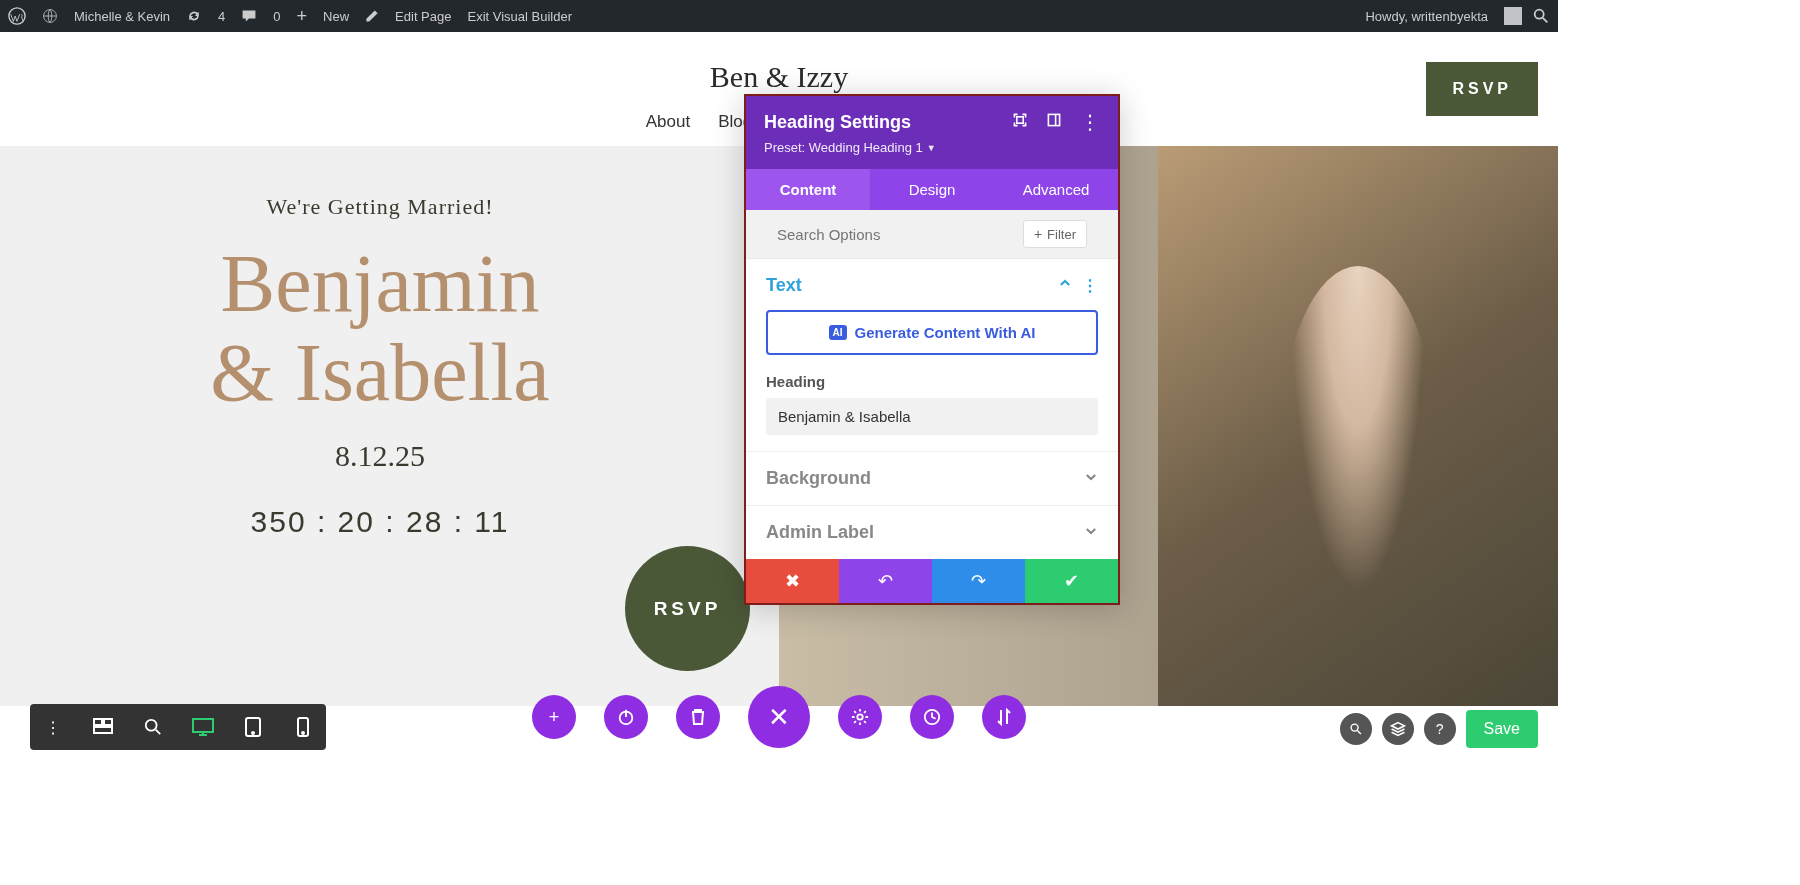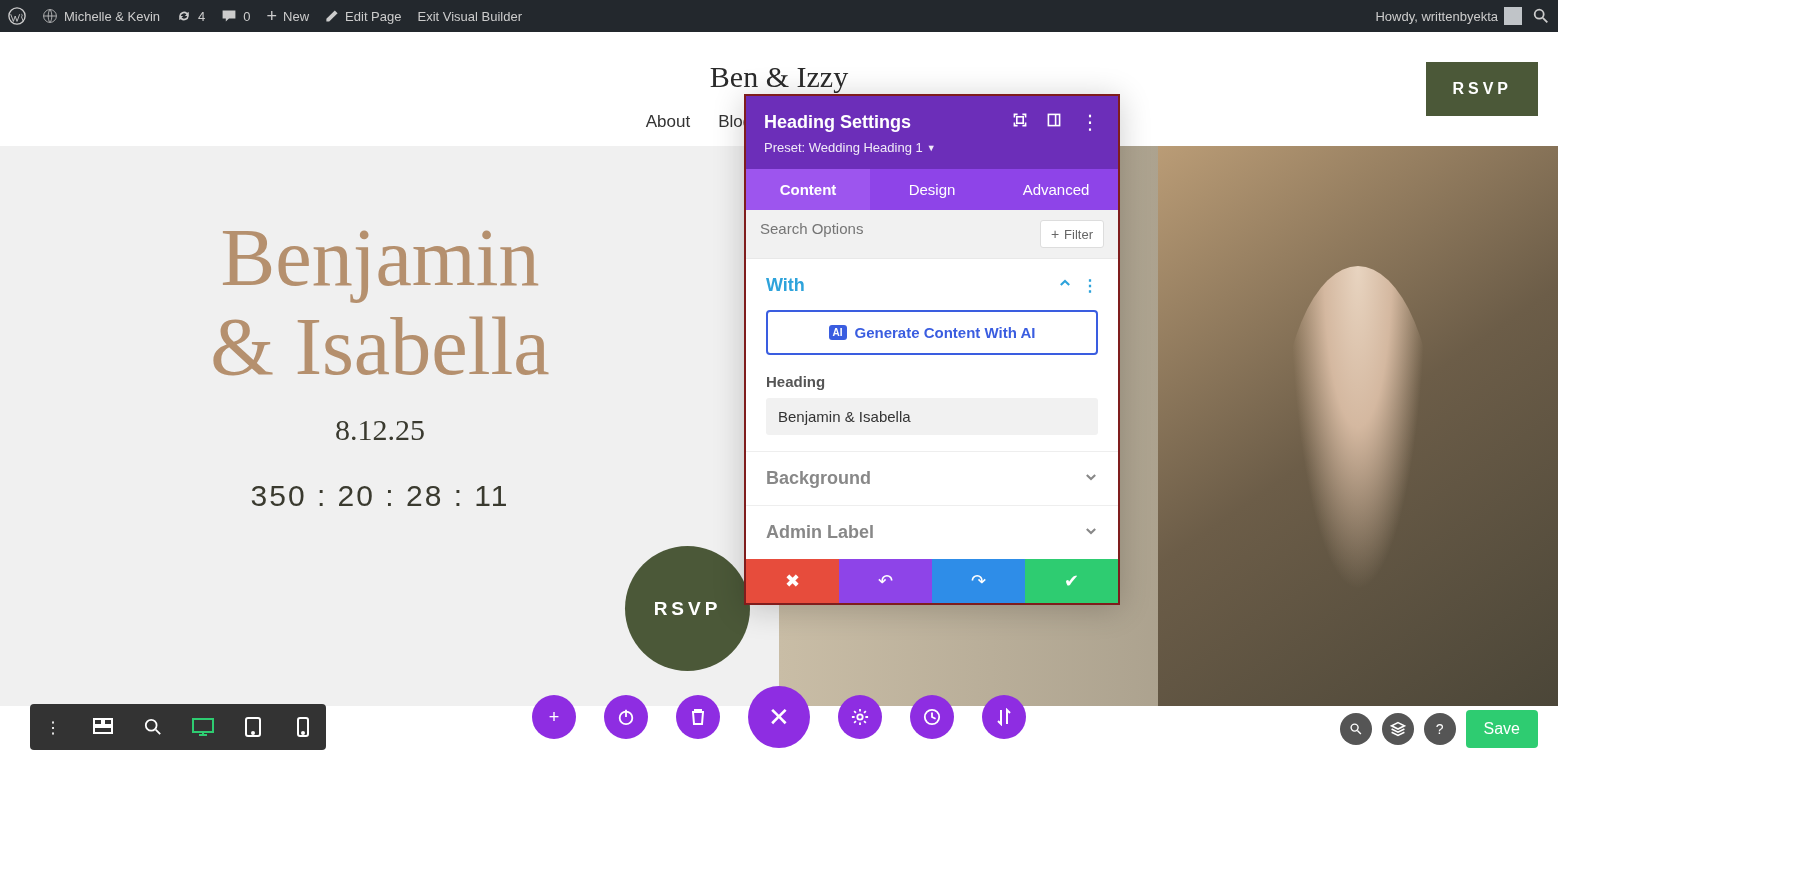--- a/index.html
+++ b/index.html
@@ -1,20 +1,20 @@
 <!DOCTYPE html>
 <html><head>
 <meta charset="utf-8">
 <style>
 * { margin: 0; padding: 0; box-sizing: border-box; }
 body { font-family: -apple-system, BlinkMacSystemFont, "Segoe UI", sans-serif; background: #fff; overflow: hidden; width: 1558px; height: 770px; position: relative; }
 .admin-bar { height: 32px; background: #23282d; display: flex; align-items: center; padding: 0 8px; color: #ccc; font-size: 13px; }
 .admin-bar .left { display: flex; align-items: center; gap: 16px; }
 .admin-bar .right { margin-left: auto; display: flex; align-items: center; gap: 10px; }
-.admin-item { display: flex; align-items: center; gap: 6px; cursor: pointer; }
+.admin-item { display: flex; align-items: center; gap: 16px; cursor: pointer; }
 .avatar-sq { width: 18px; height: 18px; background: #c0c4c8; }
 .header { text-align: center; padding: 28px 0 0 0; position: relative; }
 .site-title { font-family: Georgia, serif; font-size: 30px; color: #2b2b2b; font-weight: 400; }
 .nav { display: flex; justify-content: center; gap: 28px; margin-top: 18px; padding-bottom: 14px; }
 .nav a { text-decoration: none; color: #333; font-size: 17px; }
 .nav a.active { color: #b5906e; }
 .rsvp-btn { position: absolute; right: 20px; top: 30px; background: #4b5838; color: #fff; padding: 18px 26px; font-size: 16px; letter-spacing: 4px; font-weight: 600; }
 .hero { position: relative; height: 560px; background: linear-gradient(to right, #f0f0f0 0%, #f0f0f0 50%, #c9bda6 50%, #8e8676 100%); }
 .hero-content { text-align: center; padding-top: 48px; max-width: 680px; margin-left: 40px; }
 .tagline { font-family: Georgia, serif; font-size: 22px; color: #3a3a2f; letter-spacing: 1px; }
@@ -33,21 +33,21 @@
 .save-btn { background: #2ecc71; color: #fff; padding: 10px 18px; border-radius: 4px; font-size: 16px; cursor: pointer; }
 .settings-panel { position: absolute; top: 94px; left: 744px; width: 376px; border: 2px solid #7f1d1d; background: #fff; box-shadow: 0 4px 30px rgba(0,0,0,0.2); z-index: 100; }
 .sp-header { background: #6c2eb9; color: #fff; padding: 14px 18px 14px 18px; }
 .sp-title-row { display: flex; align-items: center; }
 .sp-title { font-size: 18px; font-weight: 600; }
 .sp-header-icons { margin-left: auto; display: flex; gap: 18px; align-items: center; font-size: 16px; }
 .sp-preset { font-size: 13px; margin-top: 6px; opacity: 0.9; display: flex; align-items: center; gap: 4px; }
 .sp-tabs { display: flex; background: #8e44e8; }
 .sp-tab { flex: 1; text-align: center; padding: 12px 0; color: #fff; font-size: 15px; cursor: pointer; }
 .sp-tab.active { background: #9d55ee; font-weight: 600; }
-.sp-search { display: flex; align-items: flex-start; padding: 10px 14px; background: #f1f1f1; border-bottom: 1px solid #e8e8e8; }
+.sp-search { display: flex; align-items: center; padding: 10px 31px; background: #f1f1f1; border-bottom: 1px solid #e8e8e8; }
 .sp-search input { flex: 1; border: none; background: transparent; font-size: 15px; color: #888; outline: none; }
 .sp-filter { background: #fff; border: 1px solid #ddd; border-radius: 3px; padding: 5px 10px; font-size: 13px; color: #666; cursor: pointer; display: flex; align-items: center; gap: 5px; }
 .sp-body { background: #fff; }
 .sp-section { padding: 16px 20px; border-bottom: 1px solid #eee; }
 .sp-section-title { font-size: 18px; color: #2ea3db; font-weight: 600; display: flex; align-items: center; }
 .sp-section-title.dim { color: #888; }
 .sp-section-icons { margin-left: auto; display: flex; gap: 10px; color: #2ea3db; font-size: 14px; }
 .sp-section-icons.dim { color: #888; }
 .ai-btn { border: 2px solid #3a5de0; border-radius: 4px; padding: 12px; text-align: center; color: #3a5de0; font-weight: 600; font-size: 15px; margin: 14px 0 0 0; cursor: pointer; display: flex; align-items: center; justify-content: center; gap: 8px; }
 .ai-badge { background: #3a5de0; color: #fff; font-size: 10px; padding: 2px 4px; border-radius: 3px; font-weight: 700; }
@@ -127,20 +127,21 @@
     <a class="active">Home</a>
   </div>
   <div class="rsvp-btn">RSVP</div>
 </div>
 
 <div class="hero">
   <div class="hero-right">
     <div class="figure"></div>
   </div>
   <div class="hero-content">
+    <div class="tagline">We're Getting Married!</div>
     <div class="couple-name" style="white-space:pre-line">Benjamin
 &amp; Isabella</div>
     <div class="date">8.12.25</div>
     <div class="countdown">350  :  20  :  28  :  11</div>
   </div>
   <div class="rsvp-circle">RSVP</div>
 </div>
 
 <div class="settings-panel">
   <div class="sp-header">
@@ -171,21 +172,21 @@
   <div class="sp-search">
     <input placeholder="Search Options" style="">
     <div class="sp-filter">
       <span style="font-size:14px">+</span>
       <span>Filter</span>
     </div>
   </div>
   <div class="sp-body">
     <div class="sp-section">
       <div class="sp-section-title">
-        <span>With</span>
+        <span>Text</span>
         <span class="sp-section-icons">
           <span><svg width="14" height="14" viewBox="0 0 20 20" fill="none" stroke="#2ea3db" stroke-width="3">
                 <path d="M4 13l6-6 6 6"></path>
               </svg></span>
           <span style="font-size:16px">⋮</span>
         </span>
       </div>
       <div class="ai-btn">
         <span class="ai-badge">AI</span>
         <span>Generate Content With AI</span>

